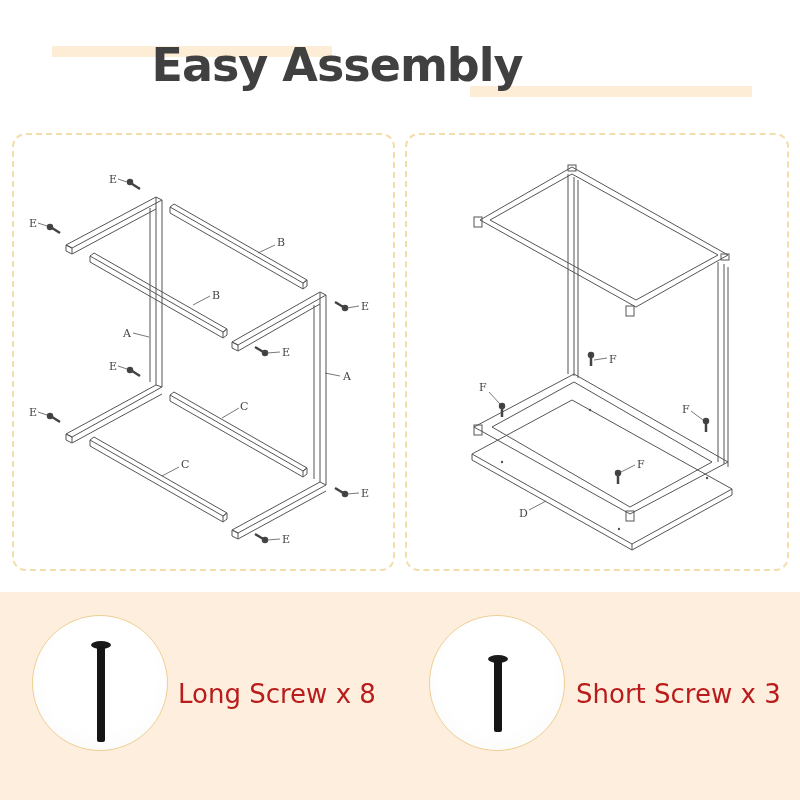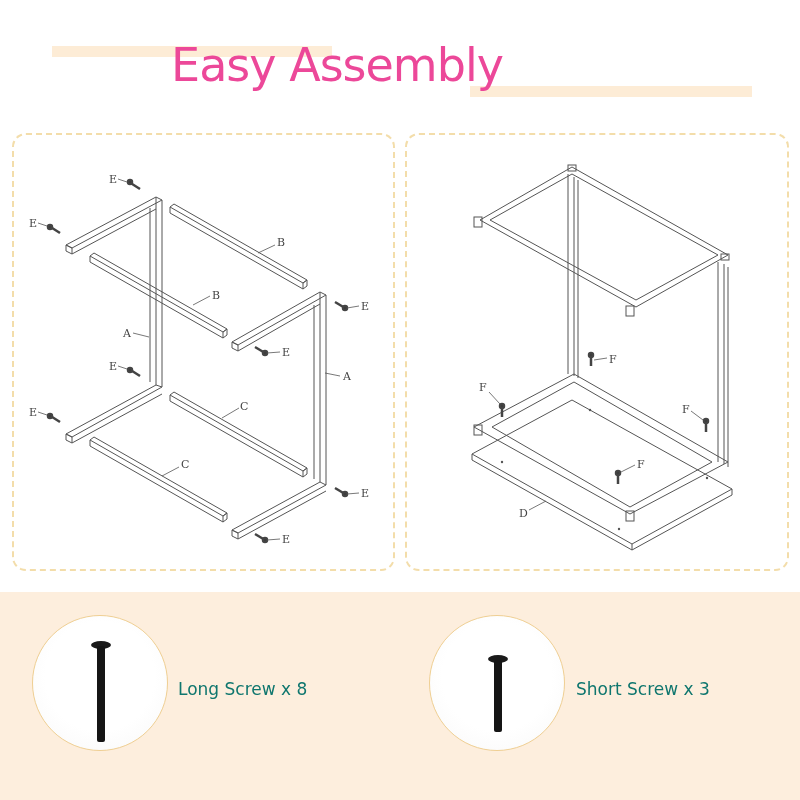--- a/index.html
+++ b/index.html
@@ -2,35 +2,35 @@
 <html><head>
 <meta charset="utf-8">
 <style>
   html, body { margin:0; padding:0; }
   body { width:800px; height:800px; background:#ffffff; position:relative; overflow:hidden;
          font-family:"DejaVu Sans", sans-serif; }
   .hl { position:absolute; height:11px; background:#fdecd6; }
   .hl-left { left:52px; top:46px; width:280px; }
   .hl-right { left:470px; top:86px; width:282px; }
   .title { position:absolute; left:0; top:38px; width:674px; text-align:center;
-           font-family:"DejaVu Sans", sans-serif; font-weight:normal; font-size:46px;
-           letter-spacing:-1px; color:#ec4899; }
+           font-family:"DejaVu Sans", sans-serif; font-weight:bold; font-size:46px;
+           letter-spacing:-1px; color:#404040; }
   .panel { position:absolute; top:133px; height:438px; border:2px dashed #f3ddaa;
            border-radius:14px; box-sizing:border-box; background:#fff; }
   .panel-left { left:12px; width:383px; }
   .panel-right { left:405px; width:384px; }
   .panel svg { position:absolute; left:0; top:0; }
   .band { position:absolute; left:0; top:592px; width:800px; height:208px; background:#fdeedd; }
   .circle { position:absolute; width:136px; height:136px; border-radius:50%;
             background:radial-gradient(circle at 50% 45%, #ffffff 55%, #f7f7f7 100%);
             border:1.5px solid #efcf93; box-sizing:border-box; }
   .circle-left { left:32px; top:615px; }
   .circle-right { left:429px; top:615px; }
   .circle svg { position:absolute; left:0; top:0; }
-  .screw-label { position:absolute; font-family:"DejaVu Sans", sans-serif; font-size:17px; color:#0f766e; }
+  .screw-label { position:absolute; font-family:"DejaVu Sans", sans-serif; font-size:26px; color:#b91c1c; }
   .label-left { left:178px; top:679px; }
   .label-right { left:576px; top:679px; }
   .lbl { font-family:"DejaVu Serif", serif; font-size:11px; fill:#444; }
 </style>
 </head>
 <body>
 
 <div class="hl hl-left"></div>
 <div class="hl hl-right"></div>
 <div class="title">Easy Assembly</div>

